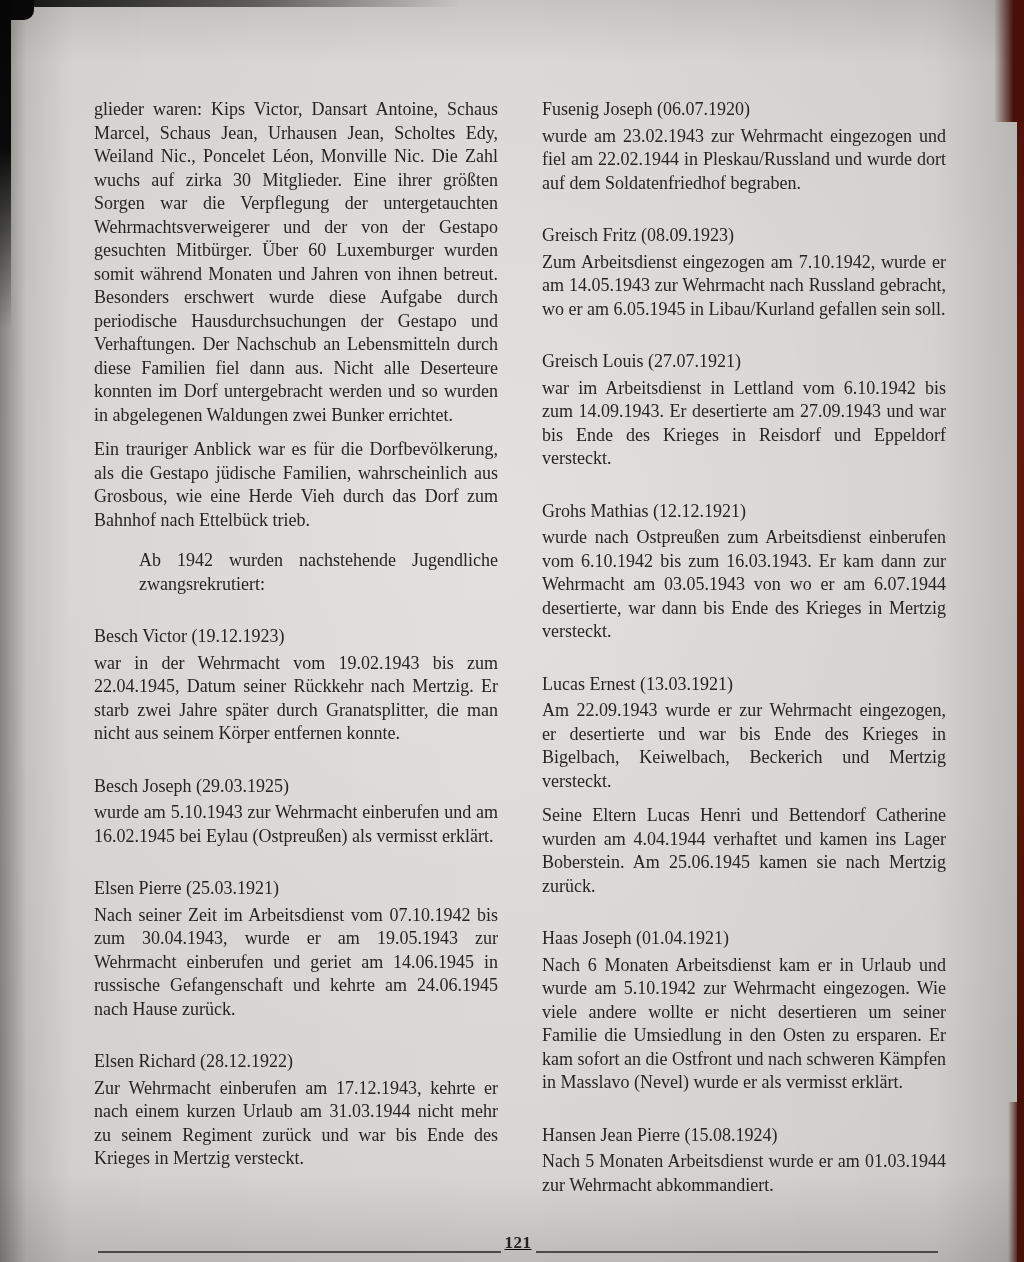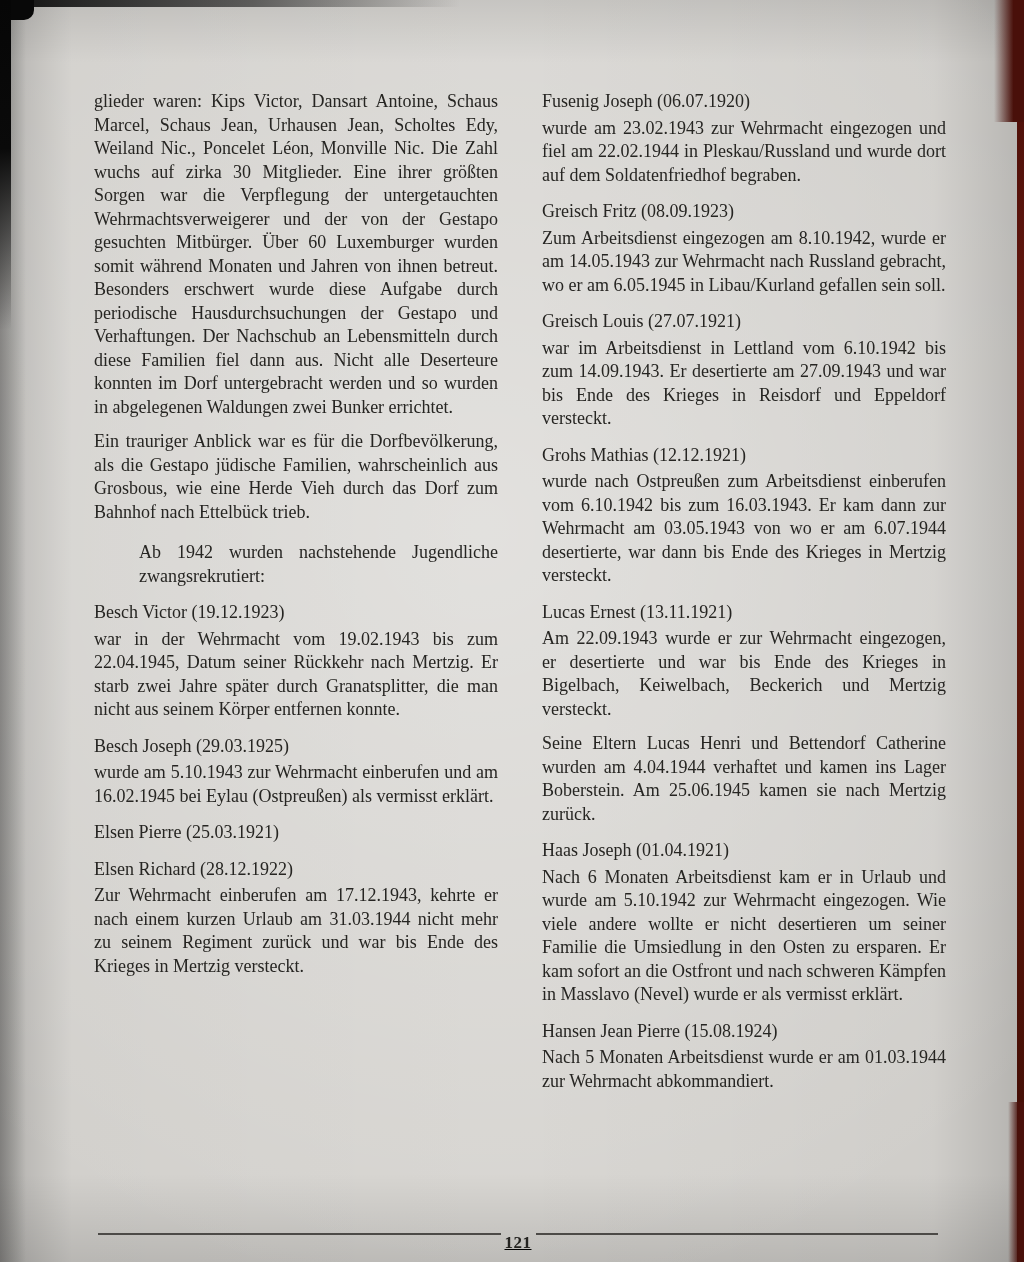--- a/index.html
+++ b/index.html
@@ -64,32 +64,32 @@
     text-align: justify;
     hyphens: auto;
     -webkit-hyphens: auto;
   }
   .para { margin-bottom: 11px; }
   .para.spaced { margin-top: 17px; margin-left: 45px; }
   .entry-heading {
     font-weight: normal;
     font-size: 18px;
     line-height: 23.5px;
-    margin-top: 13px;
+    margin-top: 29px;
     margin-bottom: 3px;
     text-align: left;
   }
   .entry-body { margin-bottom: 11px; }
-  .col > :first-child { margin-top: 4px; }
+  .col > :first-child { margin-top: 12px; }
 
   .footer {
     position: absolute;
     left: 98px; right: 86px; top: 1233px;
     display: flex;
-    align-items: flex-start;
+    align-items: flex-end;
     gap: 4px;
     text-decoration: underline;
   }
   .footer-rule { flex: 1; height: 2px; background: #4c4a47; }
   .page-number {
     font-size: 17px;
     font-weight: bold;
     letter-spacing: 0.5px;
     color: #242320;
   }
@@ -114,39 +114,40 @@
       <p class="para">Ein trauriger Anblick war es für die Dorfbevölkerung, als die Gestapo jüdische Familien, wahrscheinlich aus Grosbous, wie eine Herde Vieh durch das Dorf zum Bahnhof nach Ettelbück trieb.</p>
       <p class="para spaced">Ab 1942 wurden nachstehende Jugendliche zwangsrekrutiert:</p>
 
       <h3 class="entry-heading">Besch Victor (19.12.1923)</h3>
       <p class="entry-body">war in der Wehrmacht vom 19.02.1943 bis zum 22.04.1945, Datum seiner Rückkehr nach Mertzig. Er starb zwei Jahre später durch Granatsplitter, die man nicht aus seinem Körper entfernen konnte.</p>
 
       <h3 class="entry-heading">Besch Joseph (29.03.1925)</h3>
       <p class="entry-body">wurde am 5.10.1943 zur Wehrmacht einberufen und am 16.02.1945 bei Eylau (Ostpreußen) als vermisst erklärt.</p>
 
       <h3 class="entry-heading">Elsen Pierre (25.03.1921)</h3>
+      <p class="entry-body">Nach seiner Zeit im Arbeitsdienst vom 07.10.1942 bis zum 30.04.1943, wurde er am 19.05.1943 zur Wehrmacht einberufen und geriet am 14.06.1945 in russische Gefangenschaft und kehrte am 24.06.1945 nach Hause zurück.</p>
 
       <h3 class="entry-heading">Elsen Richard (28.12.1922)</h3>
       <p class="entry-body">Zur Wehrmacht einberufen am 17.12.1943, kehrte er nach einem kurzen Urlaub am 31.03.1944 nicht mehr zu seinem Regiment zurück und war bis Ende des Krieges in Mertzig versteckt.</p>
     </div>
 
     <div class="col">
       <h3 class="entry-heading">Fusenig Joseph (06.07.1920)</h3>
       <p class="entry-body">wurde am 23.02.1943 zur Wehrmacht eingezogen und fiel am 22.02.1944 in Pleskau/Russland und wurde dort auf dem Soldatenfriedhof begraben.</p>
 
       <h3 class="entry-heading">Greisch Fritz (08.09.1923)</h3>
-      <p class="entry-body">Zum Arbeitsdienst eingezogen am 8.10.1942, wurde er am 14.05.1943 zur Wehrmacht nach Russland gebracht, wo er am 6.05.1945 in Libau/Kurland gefallen sein soll.</p>
+      <p class="entry-body">Zum Arbeitsdienst eingezogen am 7.10.1942, wurde er am 14.05.1943 zur Wehrmacht nach Russland gebracht, wo er am 6.05.1945 in Libau/Kurland gefallen sein soll.</p>
 
       <h3 class="entry-heading">Greisch Louis (27.07.1921)</h3>
       <p class="entry-body">war im Arbeitsdienst in Lettland vom 6.10.1942 bis zum 14.09.1943. Er desertierte am 27.09.1943 und war bis Ende des Krieges in Reisdorf und Eppeldorf versteckt.</p>
 
       <h3 class="entry-heading">Grohs Mathias (12.12.1921)</h3>
       <p class="entry-body">wurde nach Ostpreußen zum Arbeitsdienst einberufen vom 6.10.1942 bis zum 16.03.1943. Er kam dann zur Wehrmacht am 03.05.1943 von wo er am 6.07.1944 desertierte, war dann bis Ende des Krieges in Mertzig versteckt.</p>
 
-      <h3 class="entry-heading">Lucas Ernest (13.11.1921)</h3>
+      <h3 class="entry-heading">Lucas Ernest (13.03.1921)</h3>
       <p class="entry-body">Am 22.09.1943 wurde er zur Wehrmacht eingezogen, er desertierte und war bis Ende des Krieges in Bigelbach, Keiwelbach, Beckerich und Mertzig versteckt.</p>
       <p class="entry-body">Seine Eltern Lucas Henri und Bettendorf Catherine wurden am 4.04.1944 verhaftet und kamen ins Lager Boberstein. Am 25.06.1945 kamen sie nach Mertzig zurück.</p>
 
       <h3 class="entry-heading">Haas Joseph (01.04.1921)</h3>
       <p class="entry-body">Nach 6 Monaten Arbeitsdienst kam er in Urlaub und wurde am 5.10.1942 zur Wehrmacht eingezogen. Wie viele andere wollte er nicht desertieren um seiner Familie die Umsiedlung in den Osten zu ersparen. Er kam sofort an die Ostfront und nach schweren Kämpfen in Masslavo (Nevel) wurde er als vermisst erklärt.</p>
 
       <h3 class="entry-heading">Hansen Jean Pierre (15.08.1924)</h3>
       <p class="entry-body">Nach 5 Monaten Arbeitsdienst wurde er am 01.03.1944 zur Wehrmacht abkommandiert.</p>
     </div>
 

